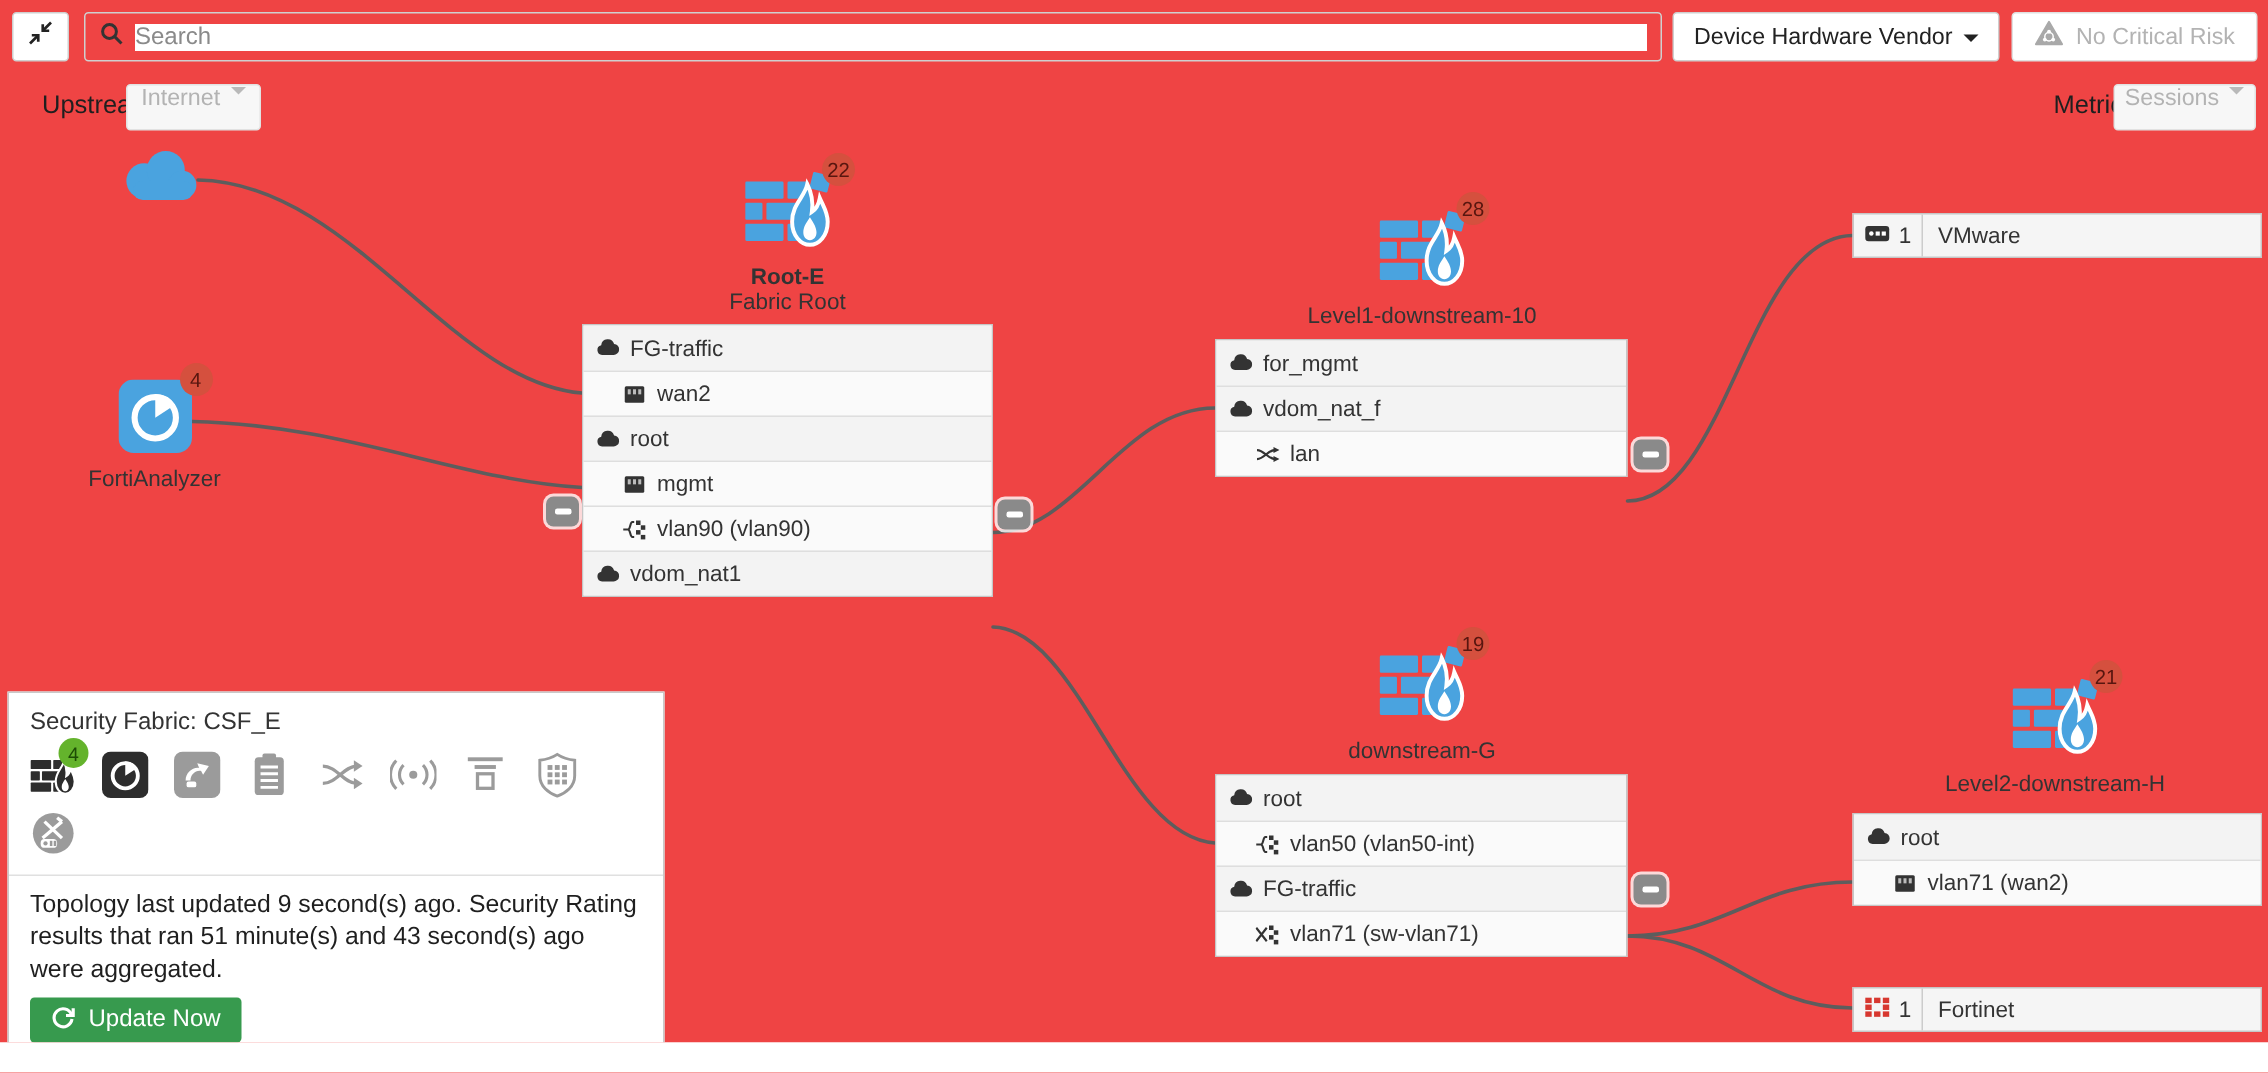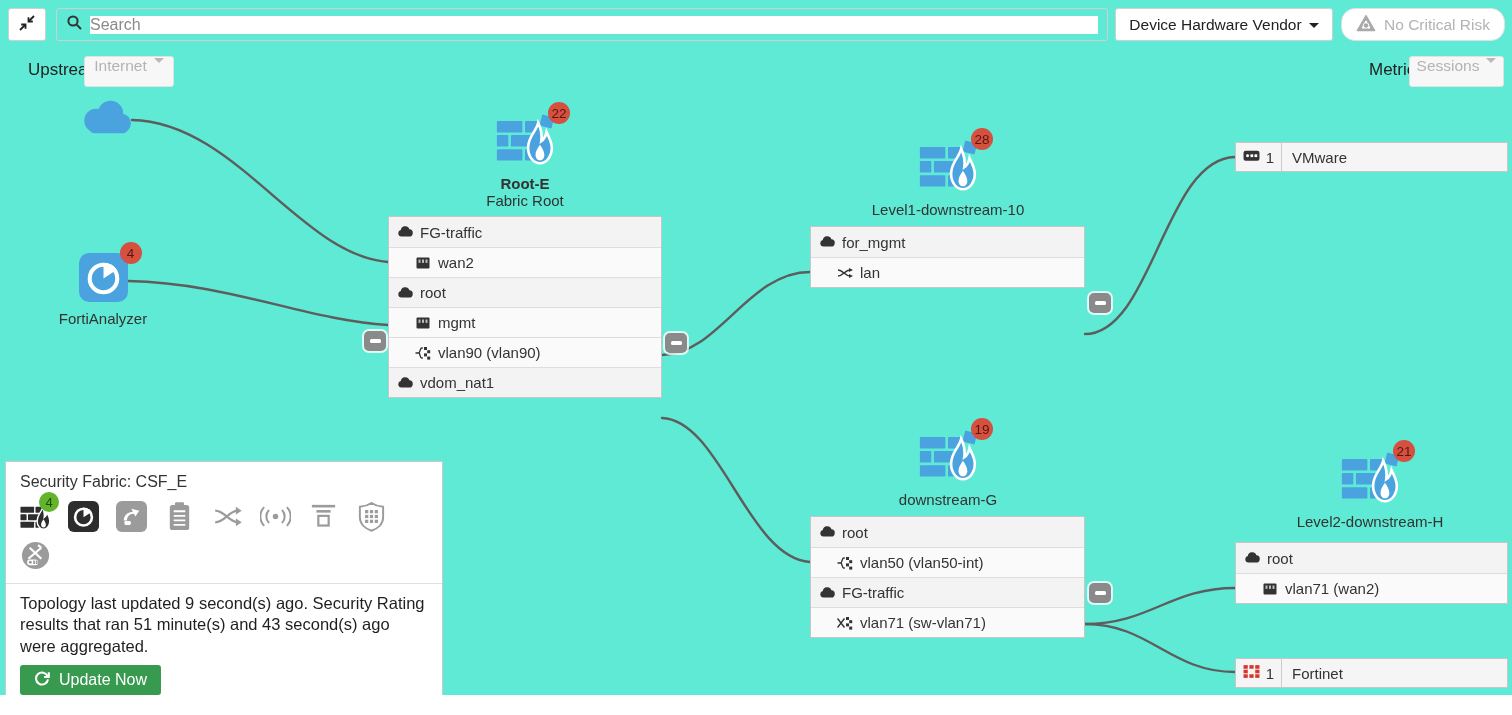--- a/index.html
+++ b/index.html
@@ -1,32 +1,32 @@
 <!DOCTYPE html>
 <html><head>
 <meta charset="utf-8">
 <style>
   * { box-sizing: border-box; margin: 0; padding: 0; }
   html,body { background:#fff; }
   .app { position:relative; width:1512px; height:695px; overflow:hidden;
-         font-family:"Liberation Sans", sans-serif; background:#5eead4; color:#333; }
+         font-family:"Liberation Sans", sans-serif; background:#ef4444; color:#333; }
 
   
   .btn { border:1px solid #cfcfcf; border-radius:3px; background:#fff;
          display:flex; align-items:center; justify-content:center; cursor:pointer; }
   .collapse-btn { position:absolute; left:8px; top:8px; width:38px; height:33px; }
   .searchbox { position:absolute; left:56px; top:8px; width:1052px; height:33px;
                border:1px solid #cfcfcf; border-radius:3px; display:flex; align-items:center; padding:0 9px; }
   .searchbox input { border:none; outline:none; flex:1; font-size:16px; margin-left:7px;
                      font-family:"Liberation Sans",sans-serif; color:#333; }
   .searchbox input::placeholder { color:#8a8a8a; }
   .vendor-btn { position:absolute; left:1115px; top:8px; width:218px; height:33px;
                 font-size:15.5px; color:#222; gap:7px; }
   .risk-btn { position:absolute; left:1341px; top:8px; width:164px; height:33px;
-              border-color:#e0e0e0; font-size:15.5px; color:#b3b3b3; gap:8px; cursor:default;border-radius:14px; }
+              border-color:#e0e0e0; font-size:15.5px; color:#b3b3b3; gap:8px; cursor:default; }
   .caret { width:0; height:0; border-left:5px solid transparent; border-right:5px solid transparent;
            border-top:5px solid #222; margin-top:1px; }
   .caret.dim { border-top-color:#b9b9b9; }
 
   
   .row2-label { position:absolute; top:60px; font-size:17px; color:#1f1f1f;margin-left:20px; }
   .dim-btn { position:absolute; top:56px; height:31px; border:1px solid #e2e2e2; border-radius:3px;
              background:#f7f7f7; color:#b3b3b3; font-size:15.5px; display:flex; align-items:flex-start;
              justify-content:center; gap:7px; cursor:default; }
 
@@ -286,20 +286,28 @@
   </div>
   <div class="dtable" style="left:810px; top:226px; width:275px;">
       <div class="trow vdom">
         <span class="ticon">
           <svg viewBox="0 0 16 16">
             <path fill="#333" d="M4.4 12.6a3.3 3.3 0 0 1-.6-6.5 4.4 4.4 0 0 1 8.6-.8 3.1 3.1 0 0 1-.6 7.3z"></path>
           </svg>
         </span>
         <span>for_mgmt</span>
       </div>
+      <div class="trow vdom">
+        <span class="ticon">
+          <svg viewBox="0 0 16 16">
+            <path fill="#333" d="M4.4 12.6a3.3 3.3 0 0 1-.6-6.5 4.4 4.4 0 0 1 8.6-.8 3.1 3.1 0 0 1-.6 7.3z"></path>
+          </svg>
+        </span>
+        <span>vdom_nat_f</span>
+      </div>
       <div class="trow iface">
         <span class="ticon">
           <svg viewBox="0 0 16 16">
             <g fill="none" stroke="#333" stroke-width="1.5">
               <path d="M1 5 C6 5 8 11 13 11"></path>
               <path d="M1 11 C6 11 8 5 13 5"></path>
             </g>
             <g fill="#333">
               <path d="M12 3 L16 5 L12 7z"></path>
               <path d="M12 9 L16 11 L12 13z"></path>

